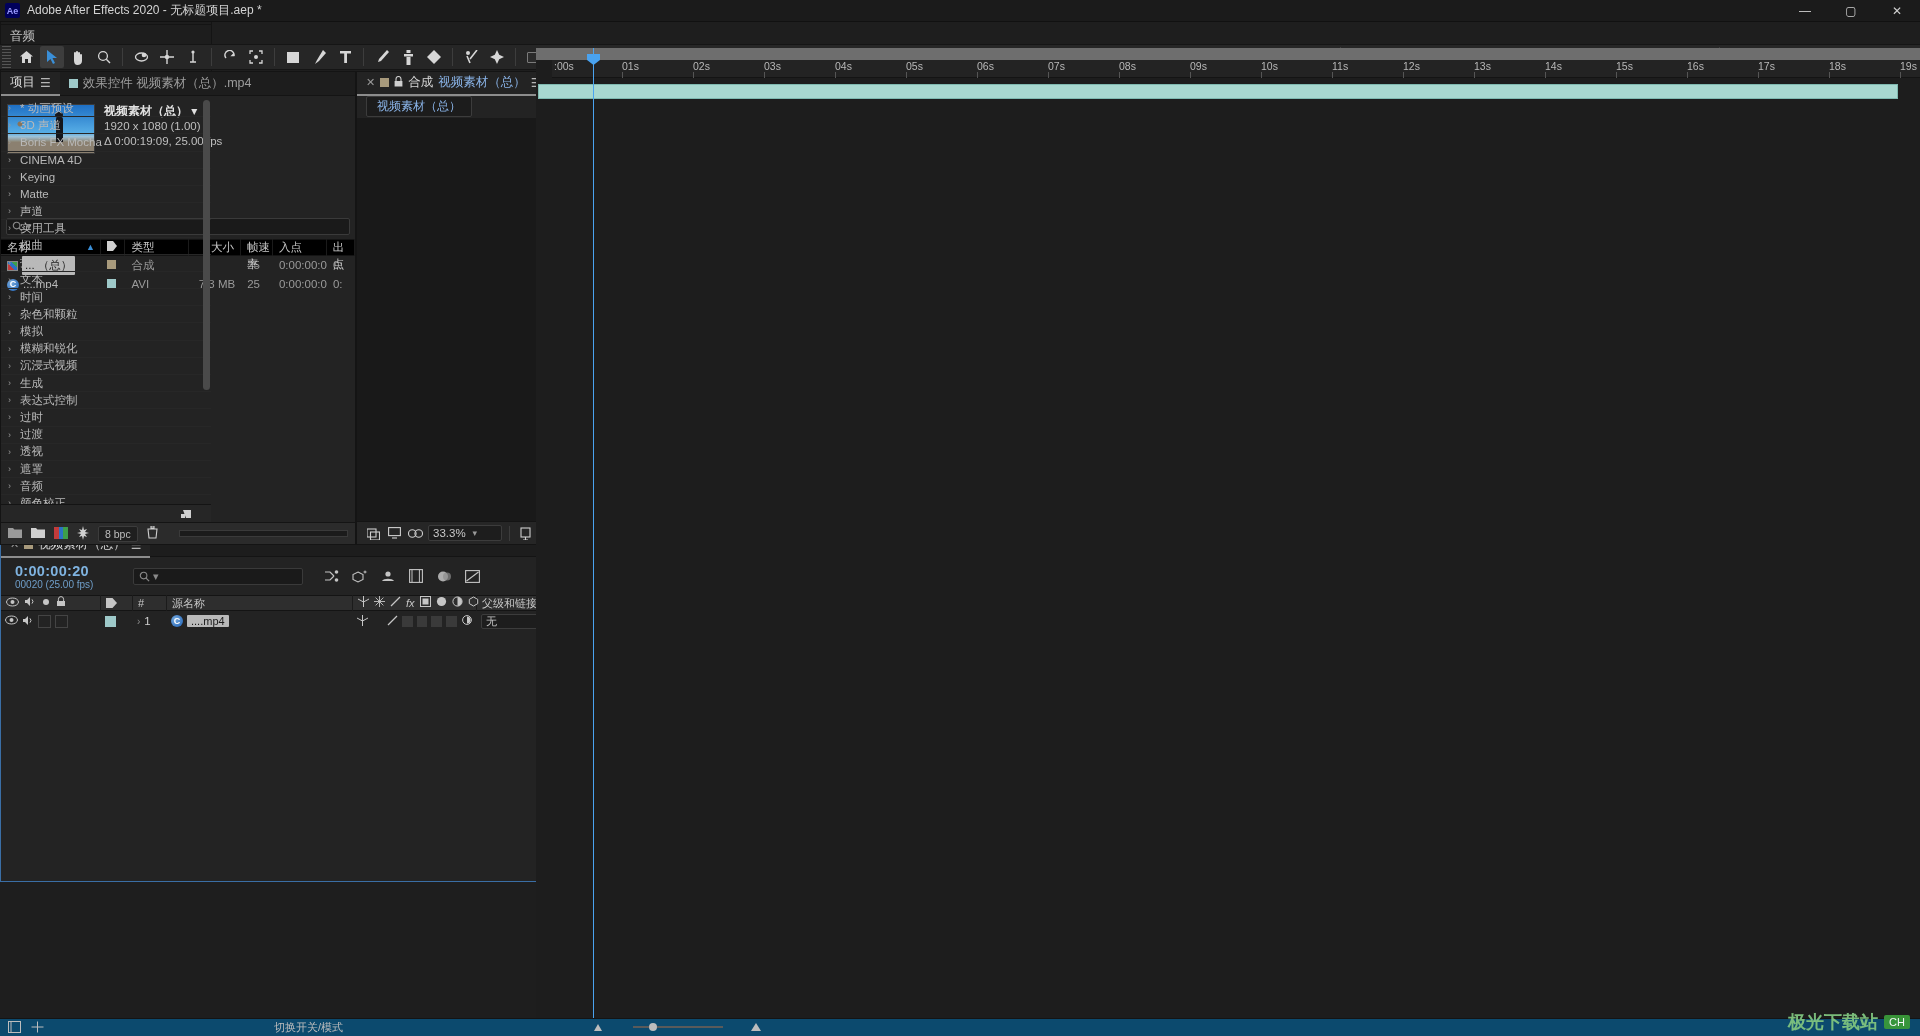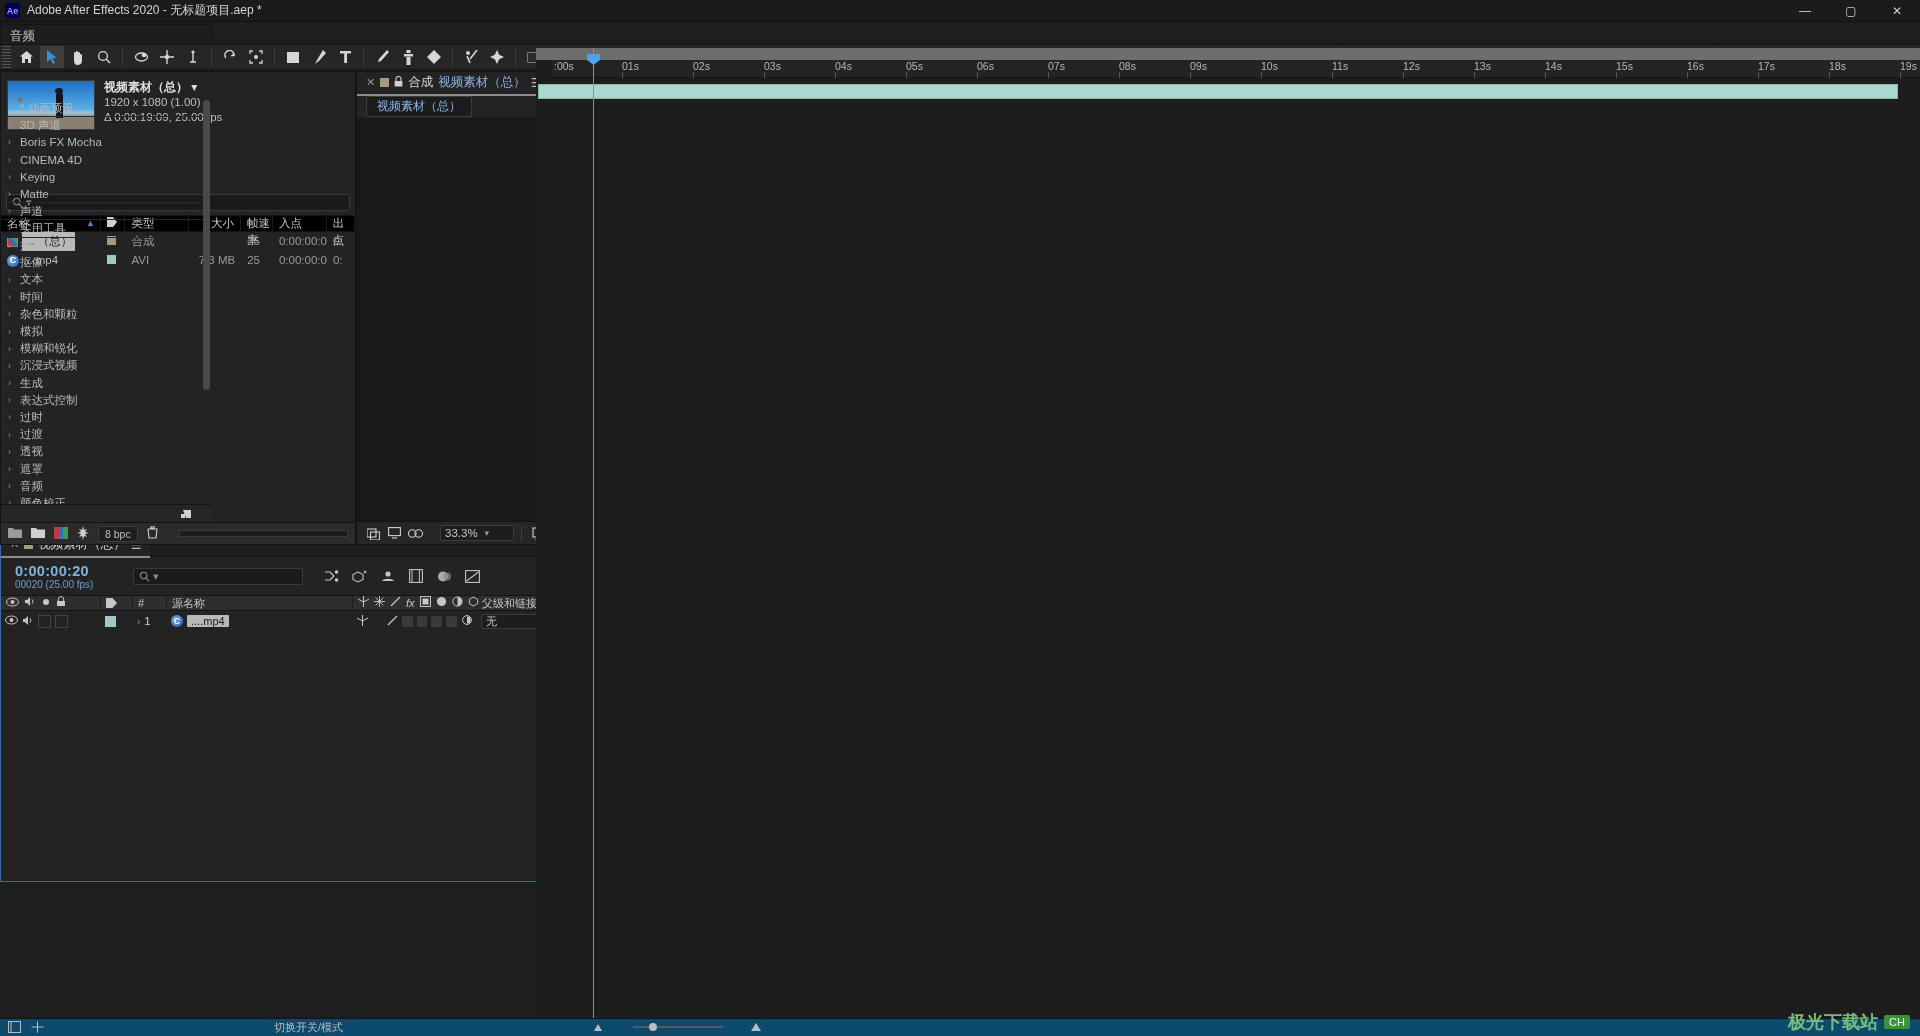--- a/index.html
+++ b/index.html
@@ -196,21 +196,21 @@
   .cursor-ptr{position:absolute;left:50%;top:57%;width:13px;height:18px;}
   .arrow-ann{position:absolute;pointer-events:none;}
   .comp-bottombar {
     position:absolute; left:0; bottom:0; width:100%; height:23px; background:#262626;
     border-top:1px solid #141414; display:flex; align-items:center; gap:4px; padding:0 8px;
     font-size:11.5px; color:#cfcfcf;
   }
   .cb-ico { width:17px;height:17px;display:flex;align-items:center;justify-content:center;color:#cfcfcf;}
   .cb-sel {
     background:#1d1d1d;border:1px solid #3c3c3c;border-radius:2px;height:16px;
-    display:flex;align-items:center;padding:0 4px;gap:7px;font-size:11.5px;color:#c8c8c8;margin-left:12px;
+    display:flex;align-items:center;padding:0 4px;gap:7px;font-size:11.5px;color:#c8c8c8;
   }
   .cb-time { color:#8d8d8d; font-size:11.5px; padding:0 4px;}
   .cb-div{width:1px;height:15px;background:#3c3c3c;margin:0 3px;}
 
   
   #right-dock { left:1708px; top:71px; width:212px; height:474px; background:#232323;border:1px solid #141414;}
   .rd-tab {
     height:24px; display:flex; align-items:center; justify-content:space-between;
     padding:0 9px; font-size:12.5px; color:#c0c0c0; background:#1d1d1d;
     border-bottom:1px solid #141414;
@@ -418,20 +418,30 @@
         <svg width="12" height="12" viewBox="0 0 12 12">
             <circle cx="5" cy="5" r="3.6" fill="none" stroke="#9a9a9a" stroke-width="1.2"></circle>
             <path d="M7.7 7.7L11 11" stroke="#9a9a9a" stroke-width="1.3"></path>
           </svg>
         <span>搜索帮助</span>
       </div>
     </div>
   </div>
 
   <div class="panel" id="project-panel">
+    <div class="panel-tabbar">
+      <div class="ptab sel">
+        <span>项目</span>
+        <span class="hamb">☰</span>
+      </div>
+      <div class="ptab">
+        <span class="sw teal"></span>
+        <span>效果控件 视频素材（总）.mp4</span>
+      </div>
+    </div>
 
     <div class="proj-preview">
       <div class="thumb">
         <div class="tree"></div>
         <div class="man"></div>
         <div class="wall"></div>
       </div>
       <div class="proj-meta">
         <div class="nm">
           <span>视频素材（总）</span>

